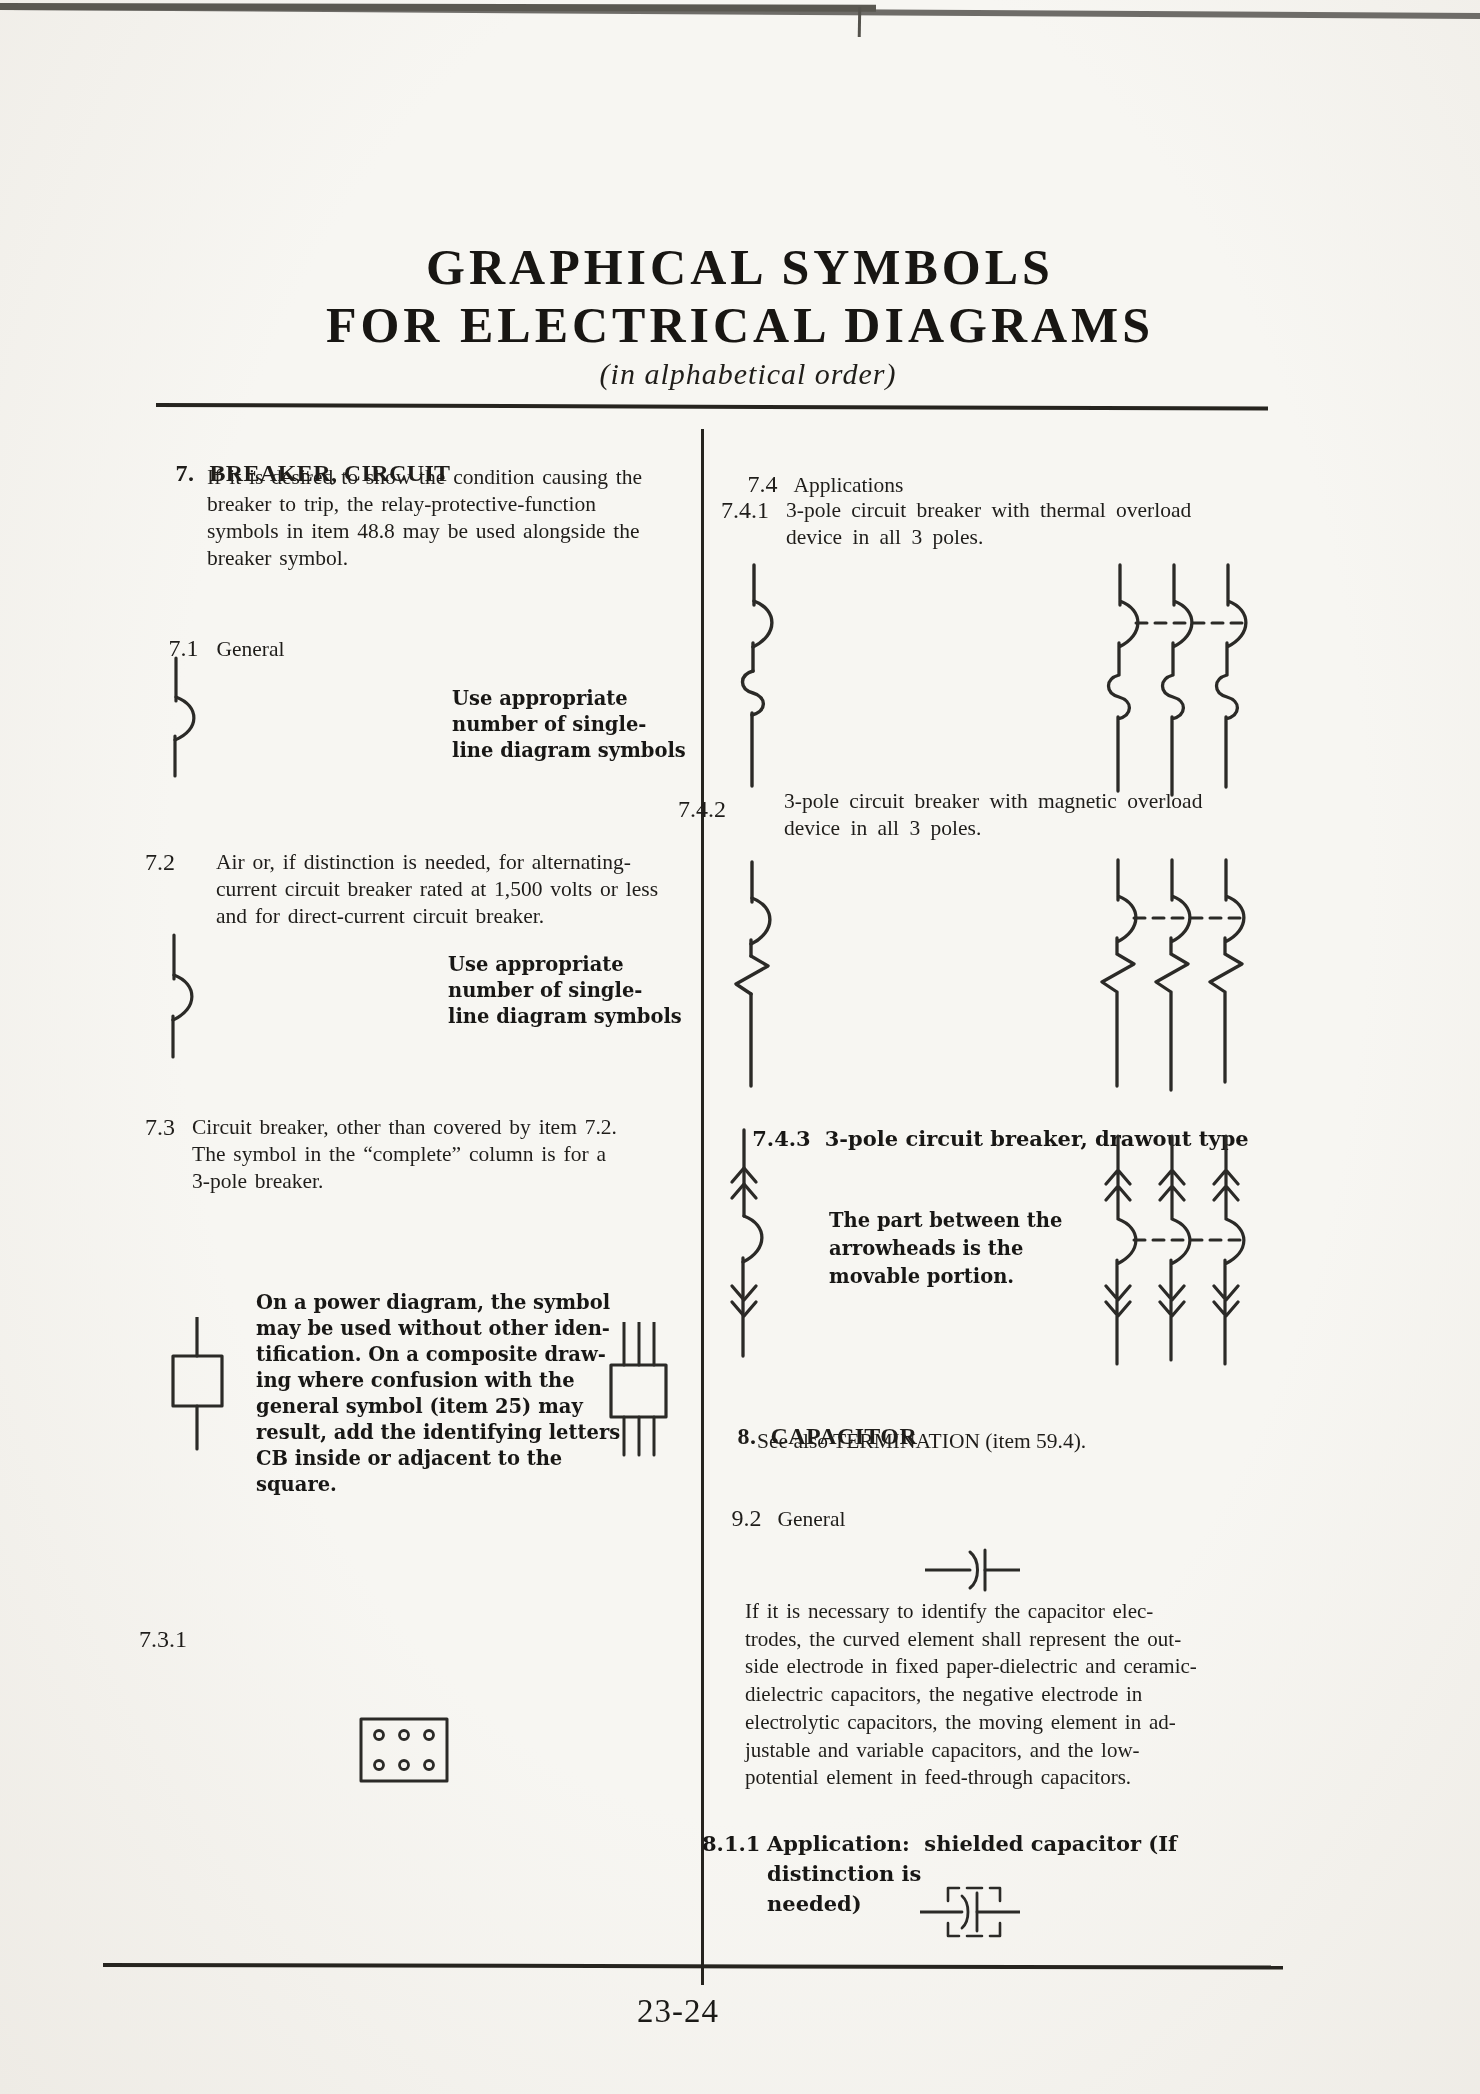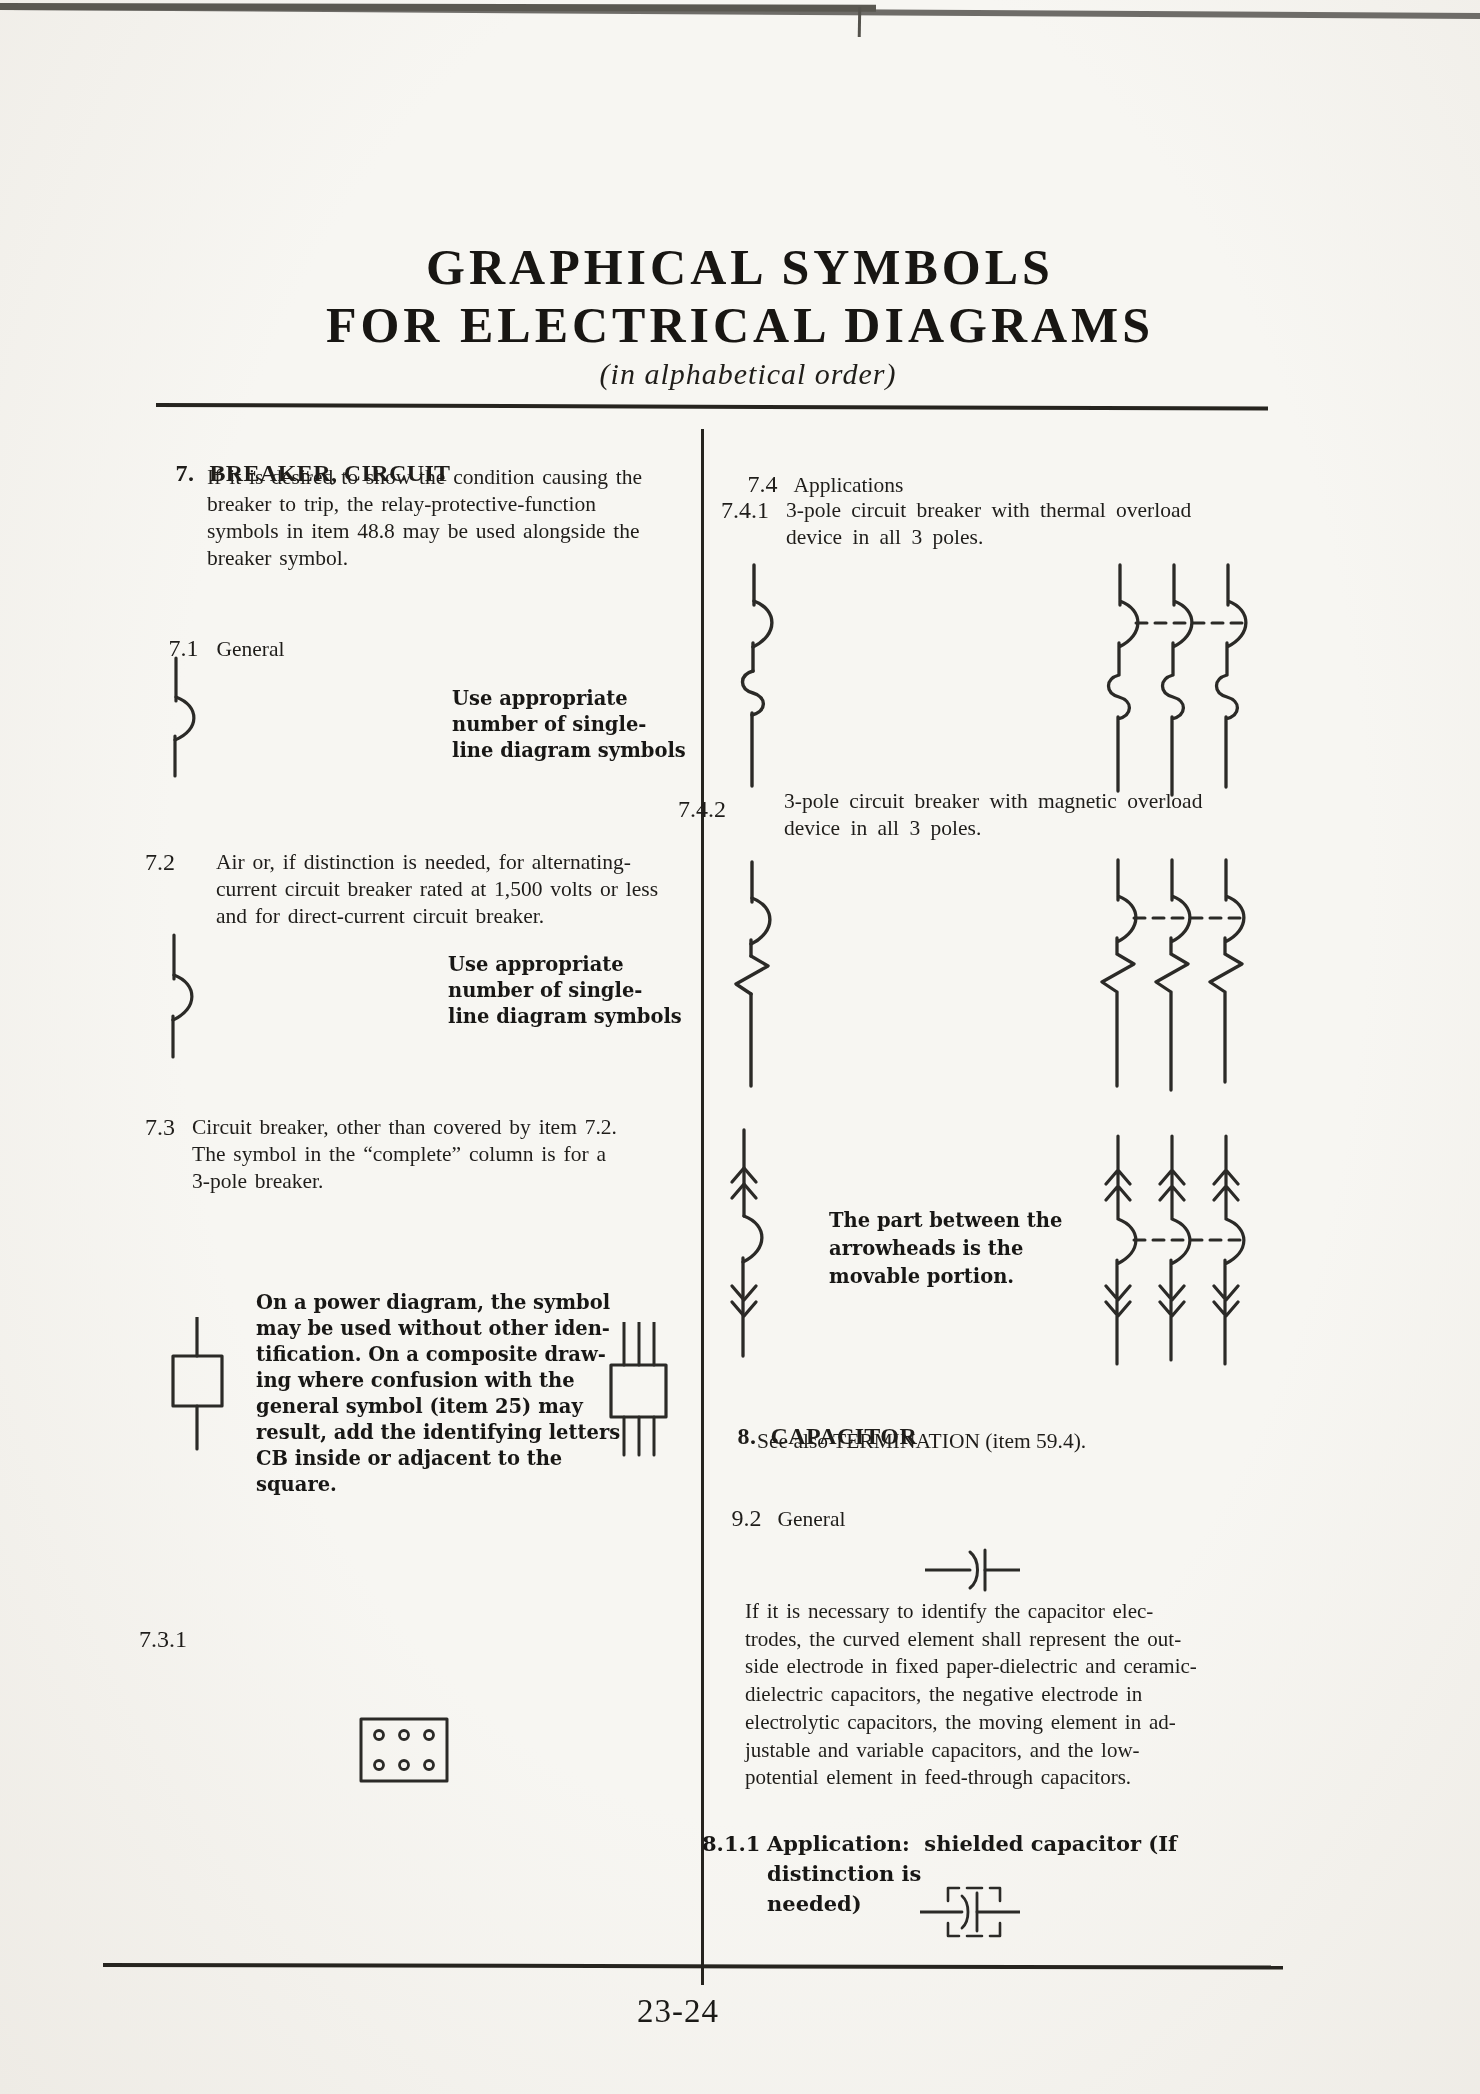--- a/index.html
+++ b/index.html
@@ -162,20 +162,23 @@
   </div>
   <div class="abs sym" style="left:1096px;top:858px;">
     <svg width="152" height="237" viewBox="0 0 152 237">
       <path d="M38 60 H150" stroke-width="3" stroke-dasharray="11 8"></path>
       <path d="M22 2 V42 M22 38 C46 47 46 72 21 84 M21 80 V96 M21 96 L38 106 L6 124 L21 134 M21 134 V228" stroke-width="3.3"></path>
       <path d="M76 2 V42 M76 38 C100 47 100 72 75 84 M75 80 V96 M75 96 L92 106 L60 124 L75 134 M75 134 V232" stroke-width="3.3"></path>
       <path d="M130 2 V42 M130 38 C154 47 154 72 129 84 M129 80 V96 M129 96 L146 106 L114 124 L129 134 M129 134 V224" stroke-width="3.3"></path>
     </svg>
   </div>
 
+  <div class="abs bold-body" style="left:723px;top:1094px;">
+    <span>7.4.3</span><span style="margin-left:14px;">3-pole circuit breaker, drawout type</span>
+  </div>
 
   <div class="abs sym" style="left:724px;top:1128px;">
     <svg width="55" height="230" viewBox="0 0 55 230">
       <path d="M20 2 V88" stroke-width="3.3"></path>
       <path d="M8 54 L20 40 L32 54 M8 70 L20 56 L32 70" stroke-width="3.3"></path>
       <path d="M20 88 C44 97 44 122 19 134" stroke-width="3.3"></path>
       <path d="M19 130 V228" stroke-width="3.3"></path>
       <path d="M8 158 L20 172 L32 158 M8 174 L20 188 L32 174" stroke-width="3.3"></path>
     </svg>
   </div>

